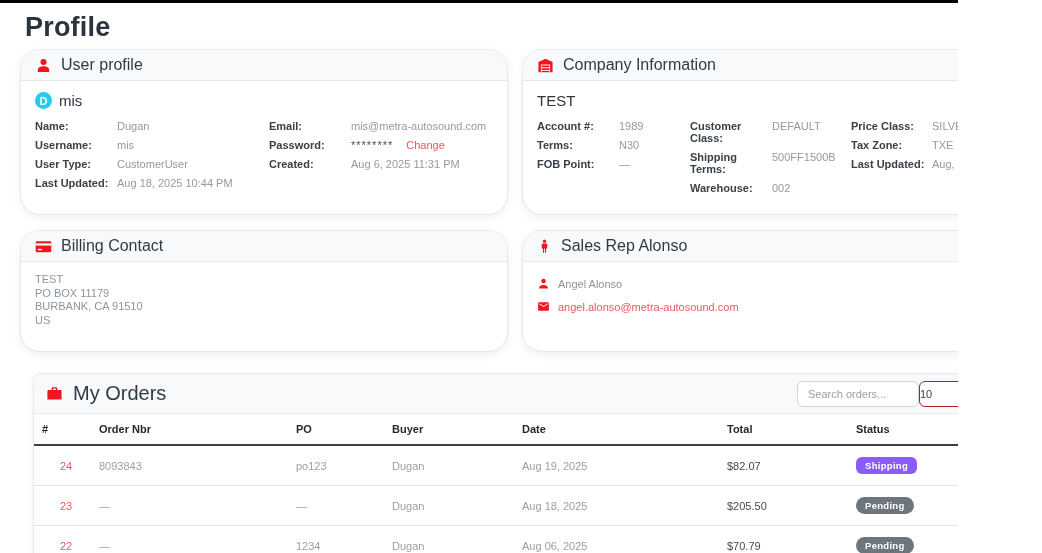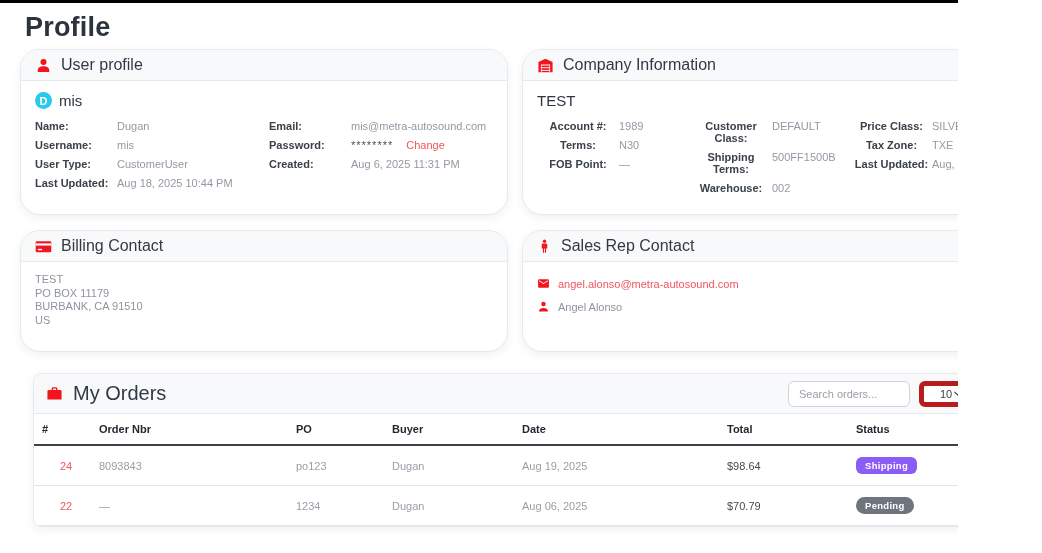--- a/index.html
+++ b/index.html
@@ -41,21 +41,21 @@
   .fields-2col { display:grid; grid-template-columns:1fr 1fr; column-gap:10px; }
   .frow { display:flex; align-items:baseline; margin-bottom:7px; font-size:11px; line-height:12px; }
   .flabel { width:82px; flex:0 0 82px; font-weight:700; color:#3a4149; }
   .fvalue { color:#939aa3; }
   .fvalue.dots { color:#4a5058; letter-spacing:1px; }
   .link-red { color:#f0565c; text-decoration:none; cursor:pointer; }
   .change-link { margin-left:13px; font-size:11px; }
 
   
   .company-name { font-size:15px; color:#2f3640; margin-bottom:11px; }
-  .fields-3col { display:grid; grid-template-columns:153px 161px 1fr;text-align:center; }
+  .fields-3col { display:grid; grid-template-columns:153px 161px 1fr; }
   .fields-3col .flabel { width:82px; flex:0 0 82px; }
   .fields-3col .col3 .flabel { width:81px; flex:0 0 81px; }
   .fvalue.nowrap { white-space:nowrap; }
 
   
   .addr-line { font-size:11px; line-height:13.5px; color:#8e959e; }
 
   
   .contact-row { display:flex; align-items:center; gap:8px; margin:4px 0 10px 0; font-size:11px; }
   .contact-name { color:#8e959e; }
@@ -63,30 +63,30 @@
   
   .orders-card {
     margin:21px 0 0 33px; width:965px; background:#fff; border:1px solid #e7e9ec;
     border-radius:8px; box-shadow:0 3px 8px rgba(40,50,60,.07); overflow:hidden;
   }
   .orders-header {
     background:#f8f9fa; border-bottom:1px solid #e7e9ec; height:40px;
     padding:0 16px 0 12px; display:flex; align-items:center; justify-content:space-between;
   }
   .orders-title-wrap { display:flex; align-items:center; gap:10px; font-size:20px; font-weight:500; color:#303a46; }
-  .orders-controls { display:flex; align-items:center; gap:9px; }
+  .orders-controls { display:flex; align-items:center; }
   .search-input {
     width:122px; height:26px; border:1px solid #ced4da; border-radius:6px;
     padding:0 10px; font-size:11px; font-family:"Liberation Sans",sans-serif;
     color:#50565e; background:#fff; outline:none;
   }
   .search-input::placeholder { color:#9aa0a8; }
   .select-box {
-    width:62px; height:26px; border:5px solid #b91c1c; border-radius:6px; background:#fff;
-    display:flex; align-items:center; justify-content:space-between; padding:0 16px;
+    width:62px; height:26px; border:1px solid #b91c1c; border-radius:6px; background:#fff;
+    display:flex; align-items:center; justify-content:space-between; padding:0 0;
     font-size:11px; color:#3a4149; cursor:pointer;
   }
 
   table.orders { width:100%; border-collapse:collapse; table-layout:fixed; font-size:11px; }
   .orders th {
     text-align:left; padding:9px 8px; font-size:11px; font-weight:700; color:#23292f;
     border-bottom:2px solid #3a4149; white-space:nowrap;
   }
   .orders td { padding:7px 8px; border-bottom:1px solid #e3e6e9; color:#9aa0a8; vertical-align:middle; }
   .orders td.c-num a { color:#f0565c; text-decoration:none;margin-left:18px; }
@@ -245,39 +245,39 @@
     </div>
 
     <div class="card h-short">
       <div class="card-header">
         <span class="icon">
           <svg width="15" height="17" viewBox="0 0 24 24" fill="#f2151d">
               <circle cx="12" cy="3.6" r="2.7"></circle>
               <path d="M9.3 7.3h5.4c1 0 1.7.8 1.7 1.7v6.2h-1.9v6.6h-1.8v-6.6h-1.4v6.6H9.5v-6.6H7.6V9c0-.9.7-1.7 1.7-1.7z"></path>
             </svg>
         </span>
-        <span>Sales Rep Contact</span>
+        <span>Sales Rep Alonso</span>
       </div>
       <div class="card-body">
-        <div class="contact-row">
-          <span class="icon">
-            <svg width="13" height="13" viewBox="0 0 24 24" fill="#f2151d">
-                <path d="M20 4H4a2 2 0 0 0-2 2v12a2 2 0 0 0 2 2h16a2 2 0 0 0 2-2V6a2 2 0 0 0-2-2zm0 4-8 5-8-5V6l8 5 8-5v2z"></path>
-              </svg>
-          </span>
-          <a class="link-red">angel.alonso@metra-autosound.com</a>
-        </div>
         <div class="contact-row">
           <span class="icon">
             <svg width="13" height="13" viewBox="0 0 24 24" fill="#f2151d">
                 <circle cx="12" cy="7.2" r="4.2"></circle>
                 <path d="M3.8 20.5c0-3.4 3.7-5.7 8.2-5.7s8.2 2.3 8.2 5.7v.8H3.8z"></path>
               </svg>
           </span>
           <span class="contact-name">Angel Alonso</span>
+        </div>
+        <div class="contact-row">
+          <span class="icon">
+            <svg width="13" height="13" viewBox="0 0 24 24" fill="#f2151d">
+                <path d="M20 4H4a2 2 0 0 0-2 2v12a2 2 0 0 0 2 2h16a2 2 0 0 0 2-2V6a2 2 0 0 0-2-2zm0 4-8 5-8-5V6l8 5 8-5v2z"></path>
+              </svg>
+          </span>
+          <a class="link-red">angel.alonso@metra-autosound.com</a>
         </div>
       </div>
     </div>
   </div>
 
   <div class="orders-card">
     <div class="orders-header">
       <div class="orders-title-wrap">
         <span class="icon">
           <svg width="17" height="17" viewBox="0 0 24 24" fill="#f2151d">
@@ -322,22 +322,34 @@
           <th></th>
         </tr>
       </thead>
       <tbody>
         <tr>
           <td class="c-num"><a>24</a></td>
           <td>8093843</td>
           <td>po123</td>
           <td>Dugan</td>
           <td>Aug 19, 2025</td>
-          <td class="c-total">$98.64</td>
+          <td class="c-total">$82.07</td>
           <td><span class="badge badge-shipping">Shipping</span></td>
+          <td>
+              <button class="view-btn">View</button>
+            </td>
+        </tr>
+        <tr>
+          <td class="c-num"><a>23</a></td>
+          <td>—</td>
+          <td>—</td>
+          <td>Dugan</td>
+          <td>Aug 18, 2025</td>
+          <td class="c-total">$205.50</td>
+          <td><span class="badge badge-pending">Pending</span></td>
           <td>
               <button class="view-btn">View</button>
             </td>
         </tr>
         <tr>
           <td class="c-num"><a>22</a></td>
           <td>—</td>
           <td>1234</td>
           <td>Dugan</td>
           <td>Aug 06, 2025</td>

